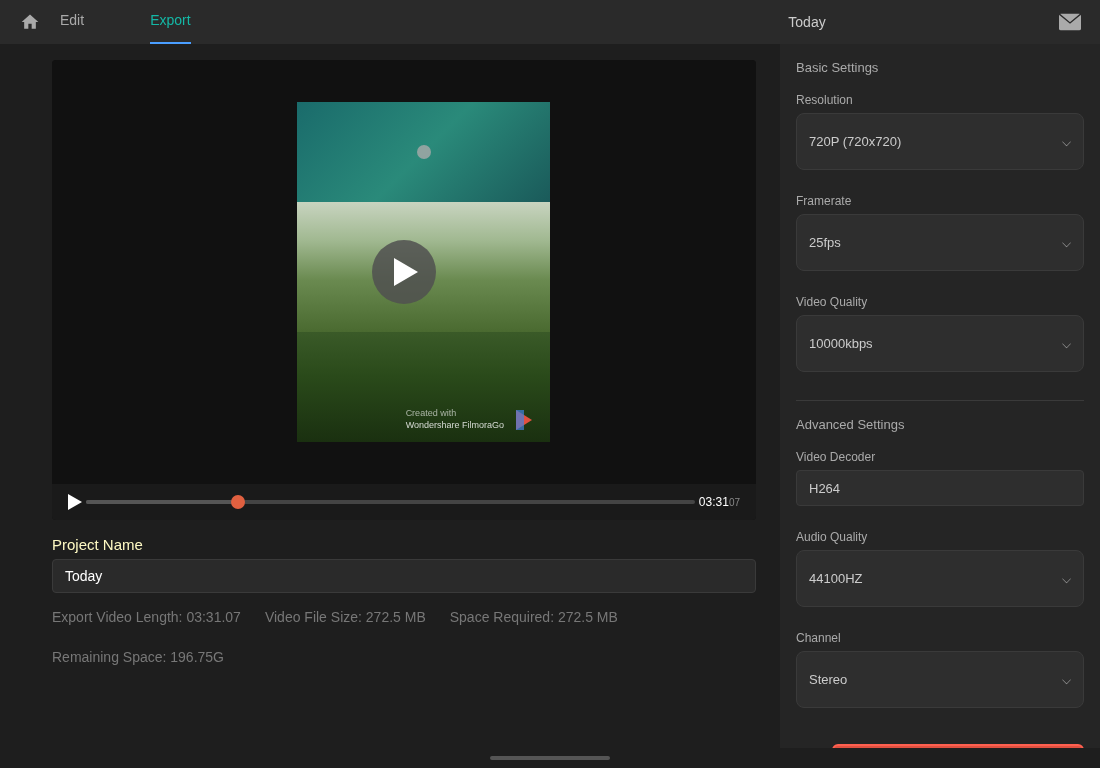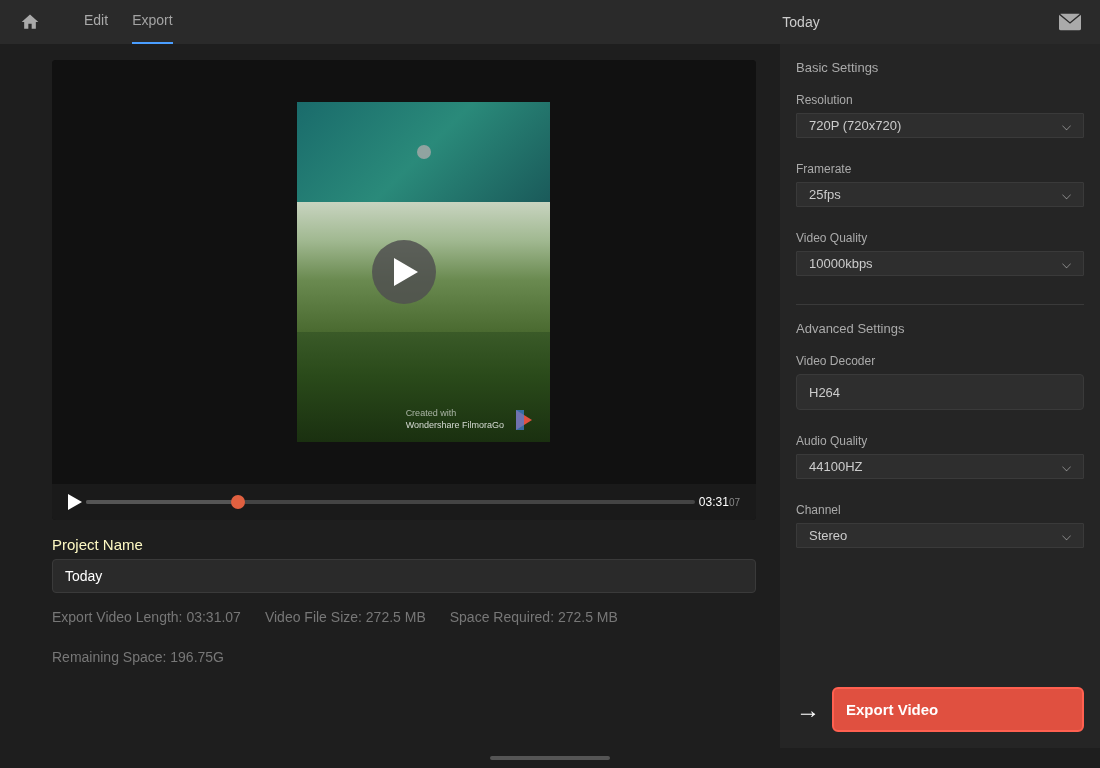--- a/index.html
+++ b/index.html
@@ -15,21 +15,20 @@
     }
 
     
     .top-nav {
       height: 44px;
       background: #2a2a2a;
       display: flex;
       align-items: center;
       padding: 0 16px;
       flex-shrink: 0;
-      gap: 24px;
     }
     .nav-home {
       width: 28px;
       height: 28px;
       display: flex;
       align-items: center;
       justify-content: center;
       margin-right: 16px;
     }
     .nav-home svg { width: 20px; height: 20px; fill: #aaa; }
@@ -39,21 +38,22 @@
       flex: 1;
     }
     .nav-item {
       font-size: 14px;
       color: #aaa;
       cursor: pointer;
       padding-bottom: 4px;
       position: relative;
     }
     .nav-item.active {
-      color: #a3a3a3;
+      color: #14b8a6;
+      margin-left: 42px;
     }
     .nav-item.active::after {
       content: '';
       position: absolute;
       bottom: -12px;
       left: 0;
       right: 0;
       height: 2px;
       background: #4a9eff;
     }
@@ -280,22 +280,22 @@
       margin-bottom: 6px;
     }
     .field-label {
       font-size: 12px;
       color: #aaa;
       margin-bottom: 6px;
     }
     .dropdown {
       background: #2e2e2e;
       border: 1px solid #3a3a3a;
-      border-radius: 1px;
-      padding: 4px 12px;
+      border-radius: 8px;
+      padding: 20px 12px;
       display: flex;
       align-items: center;
       justify-content: space-between;
       cursor: pointer;
       margin-bottom: 12px;
     }
     .dropdown-value {
       font-size: 13px;
       color: #ccc;
     }

